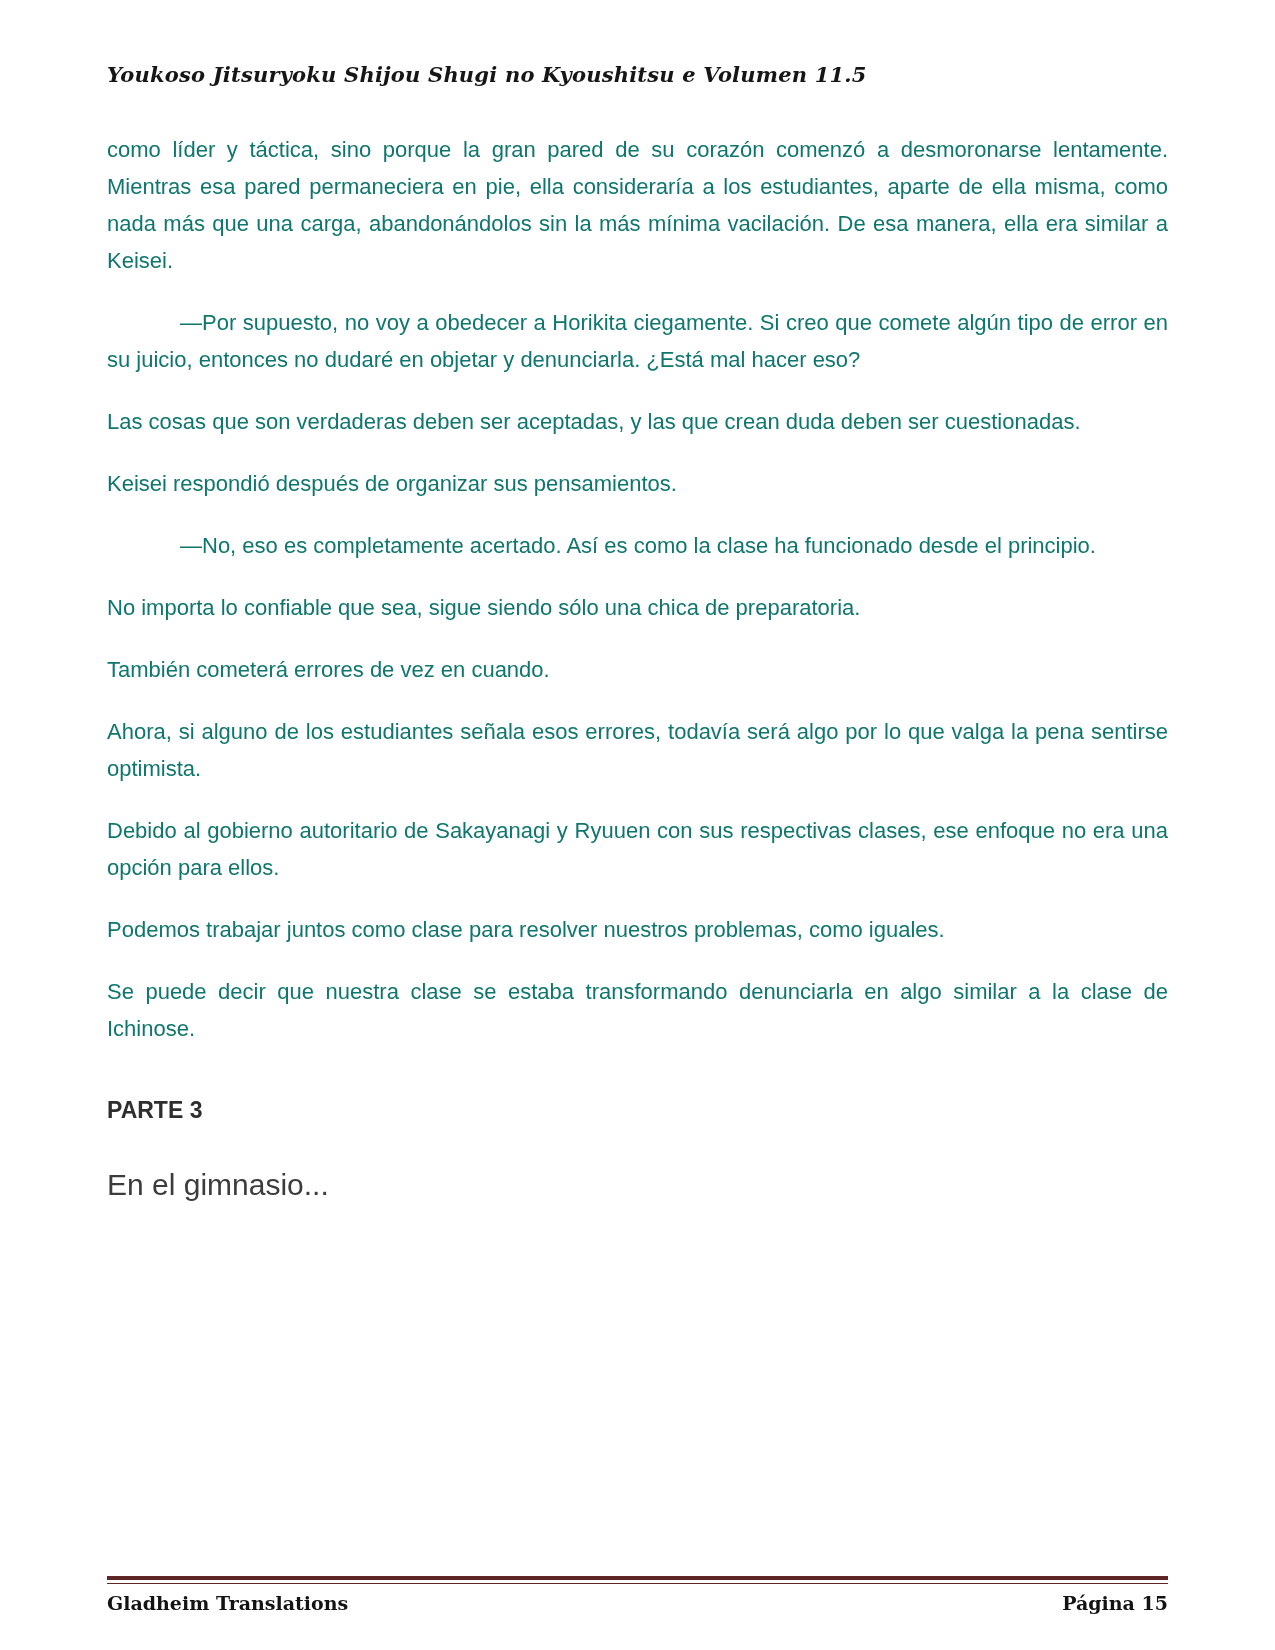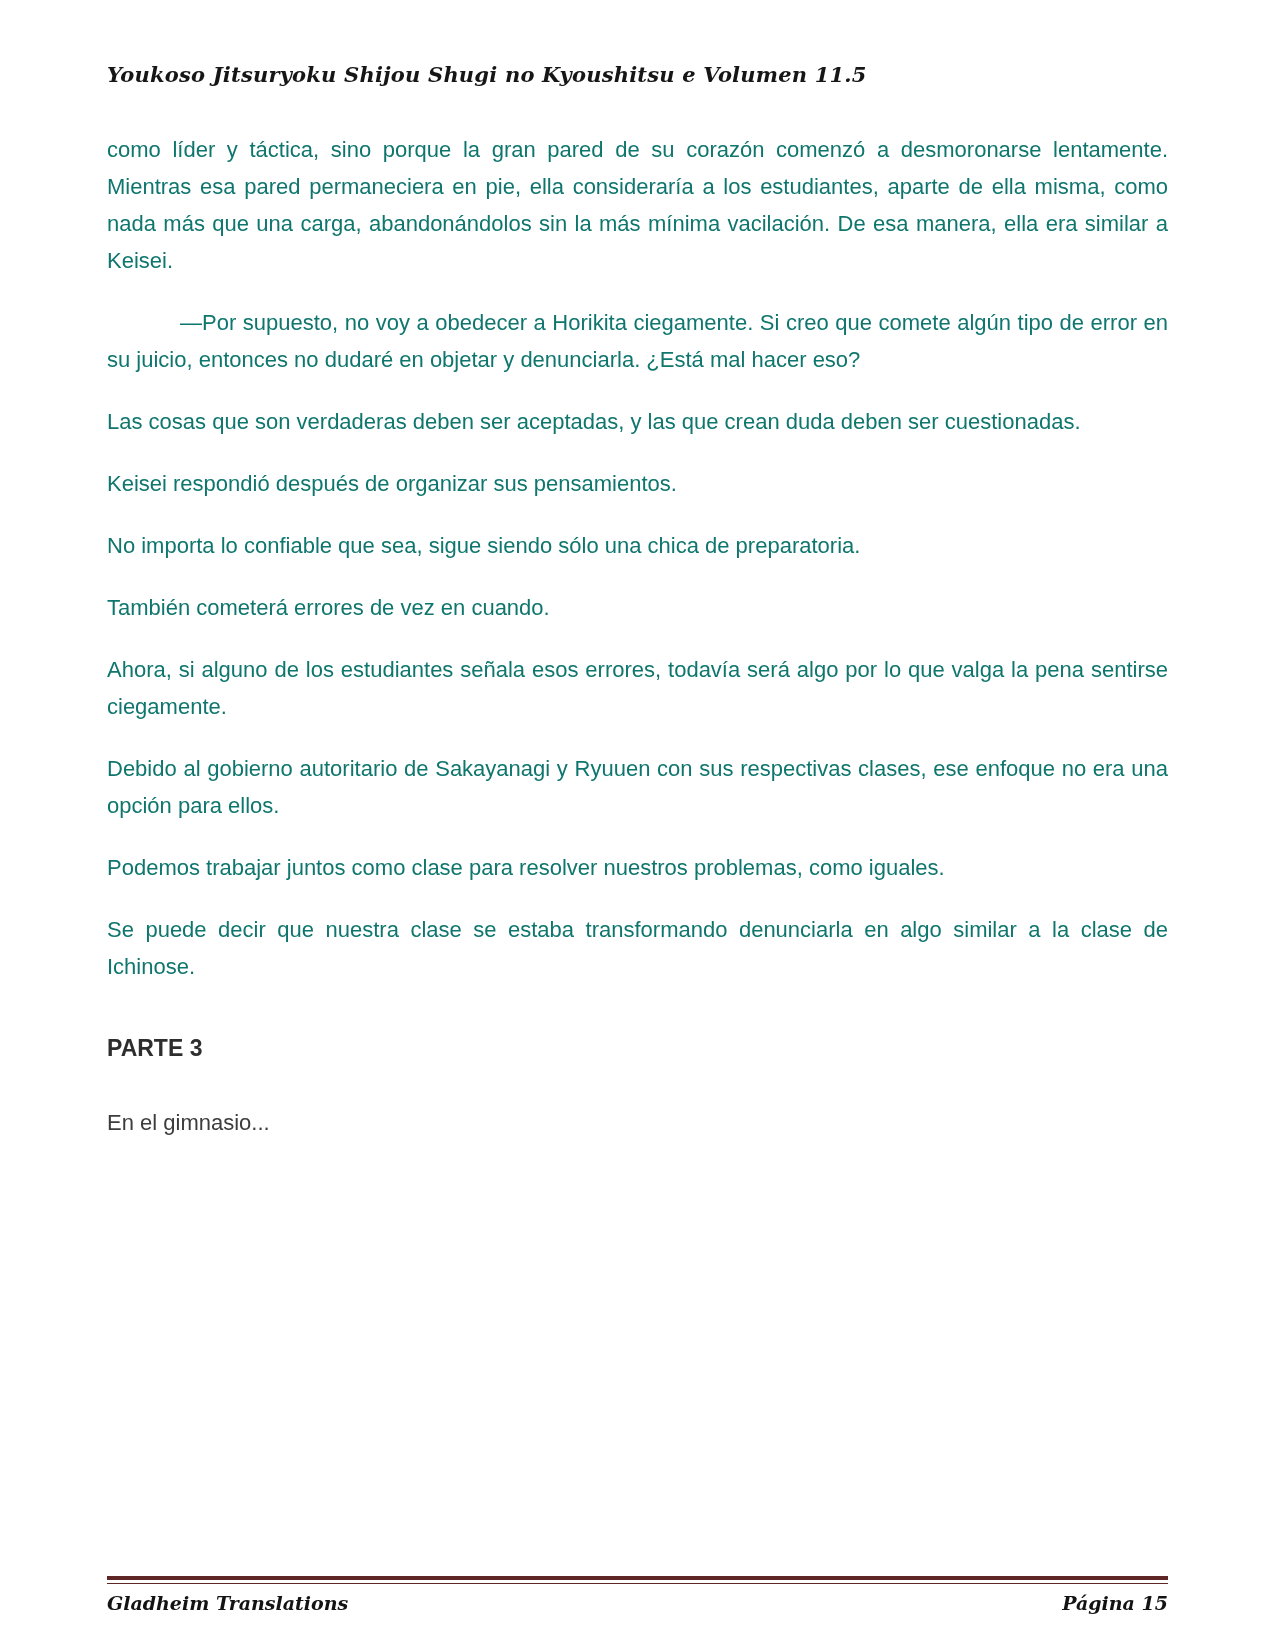--- a/index.html
+++ b/index.html
@@ -49,21 +49,21 @@
 
   .section-heading {
     font-size: 23px;
     font-weight: bold;
     color: #2e2e2e;
     margin-top: 50px;
     margin-bottom: 42px;
   }
 
   .section-paragraph {
-    font-size: 22px;
+    font-size: 30px;
     line-height: 37px;
     color: #3c3c3c;
   }
 
   .doc-footer {
     position: absolute;
     left: 107px;
     right: 107px;
     bottom: 36px;
   }
@@ -76,44 +76,44 @@
   }
 
   .footer-row {
     display: flex;
     justify-content: space-between;
     align-items: baseline;
   }
 
   .footer-text {
     font-family: "DejaVu Serif", serif;
-    font-style: italic;
     font-weight: bold;
     font-size: 19px;
     color: #131313;
   }
 </style>
 </head>
 <body>
 
 <div class="page">
   <div class="page-inner">
 
     <div class="doc-header">
       <div class="title">Youkoso Jitsuryoku Shijou Shugi no Kyoushitsu e Volumen 11.5</div>
     </div>
 
     <div class="doc-body">
       <p>como líder y táctica, sino porque la gran pared de su corazón comenzó a desmoronarse lentamente. Mientras esa pared permaneciera en pie, ella consideraría a los estudiantes, aparte de ella misma, como nada más que una carga, abandonándolos sin la más mínima vacilación. De esa manera, ella era similar a Keisei.</p>
       <p class="dialogue">—Por supuesto, no voy a obedecer a Horikita ciegamente. Si creo que comete algún tipo de error en su juicio, entonces no dudaré en objetar y denunciarla. ¿Está mal hacer eso?</p>
       <p>Las cosas que son verdaderas deben ser aceptadas, y las que crean duda deben ser cuestionadas.</p>
       <p>Keisei respondió después de organizar sus pensamientos.</p>
+      <p class="dialogue">—No, eso es completamente acertado. Así es como la clase ha funcionado desde el principio.</p>
       <p>No importa lo confiable que sea, sigue siendo sólo una chica de preparatoria.</p>
       <p>También cometerá errores de vez en cuando.</p>
-      <p>Ahora, si alguno de los estudiantes señala esos errores, todavía será algo por lo que valga la pena sentirse ciegamente.</p>
+      <p>Ahora, si alguno de los estudiantes señala esos errores, todavía será algo por lo que valga la pena sentirse optimista.</p>
       <p>Debido al gobierno autoritario de Sakayanagi y Ryuuen con sus respectivas clases, ese enfoque no era una opción para ellos.</p>
       <p>Podemos trabajar juntos como clase para resolver nuestros problemas, como iguales.</p>
       <p>Se puede decir que nuestra clase se estaba transformando denunciarla en algo similar a la clase de Ichinose.</p>
 
       <div class="section-heading">PARTE 3</div>
 
       <div class="section-paragraph">En el gimnasio...</div>
     </div>
 
   </div>

